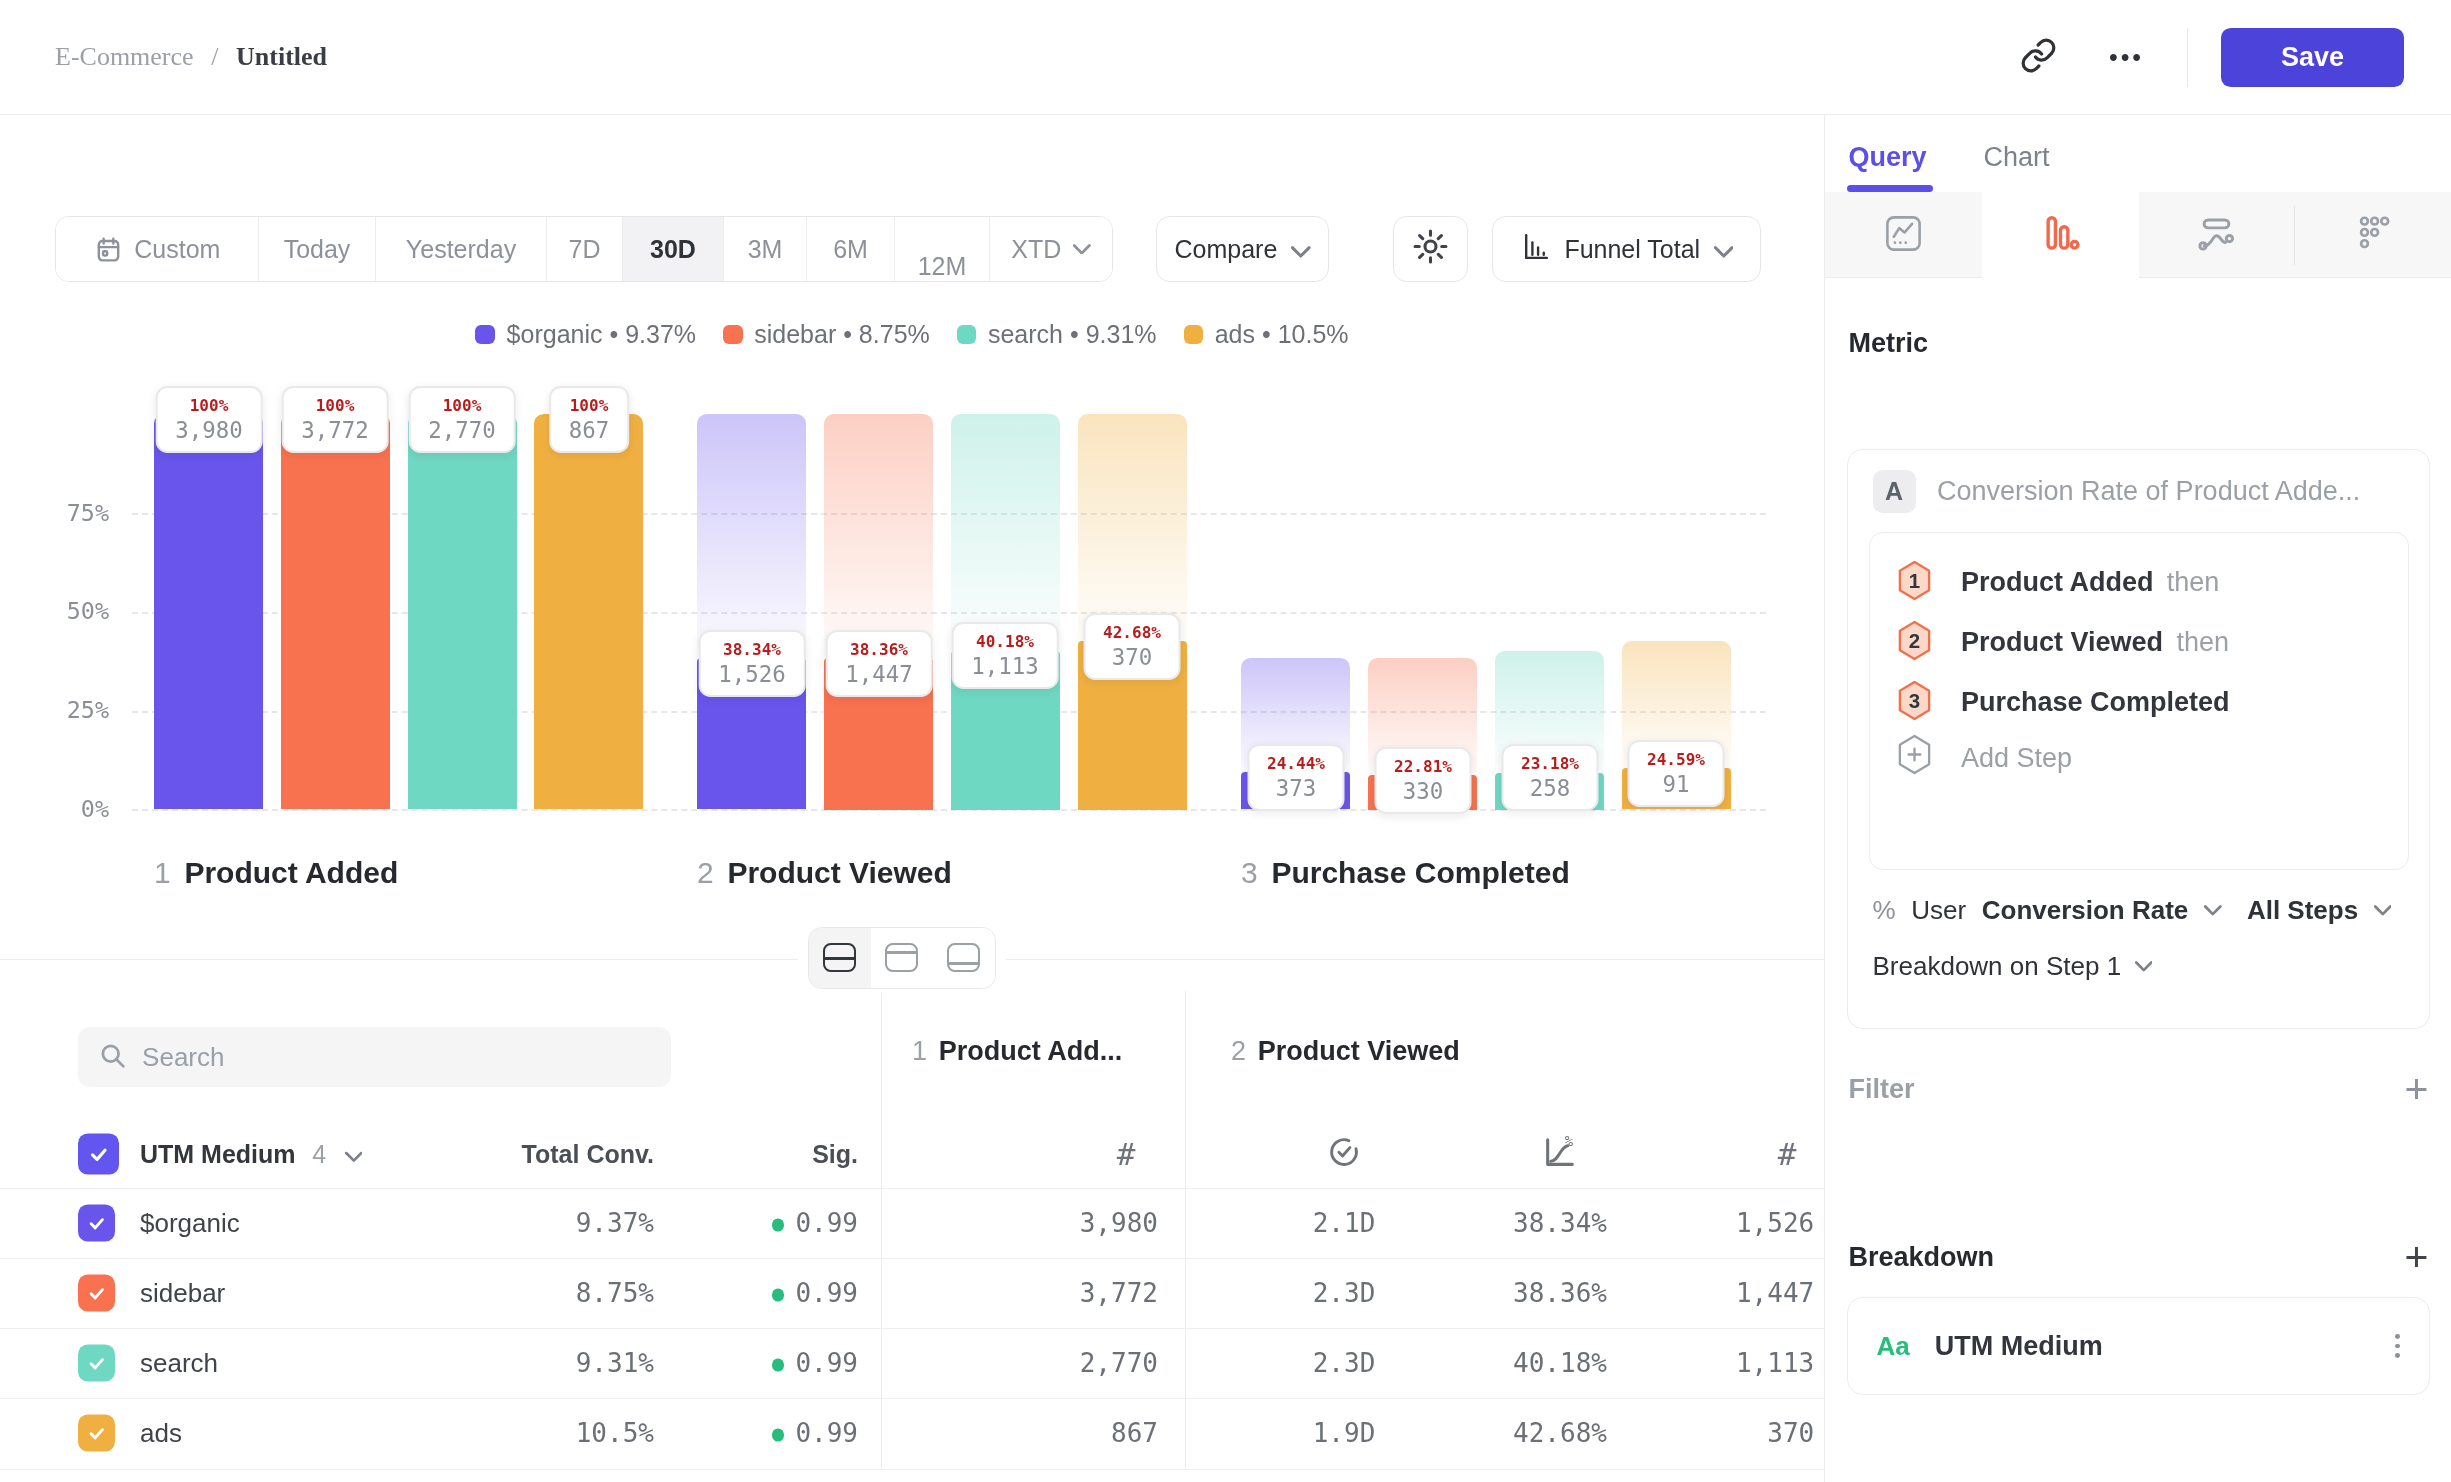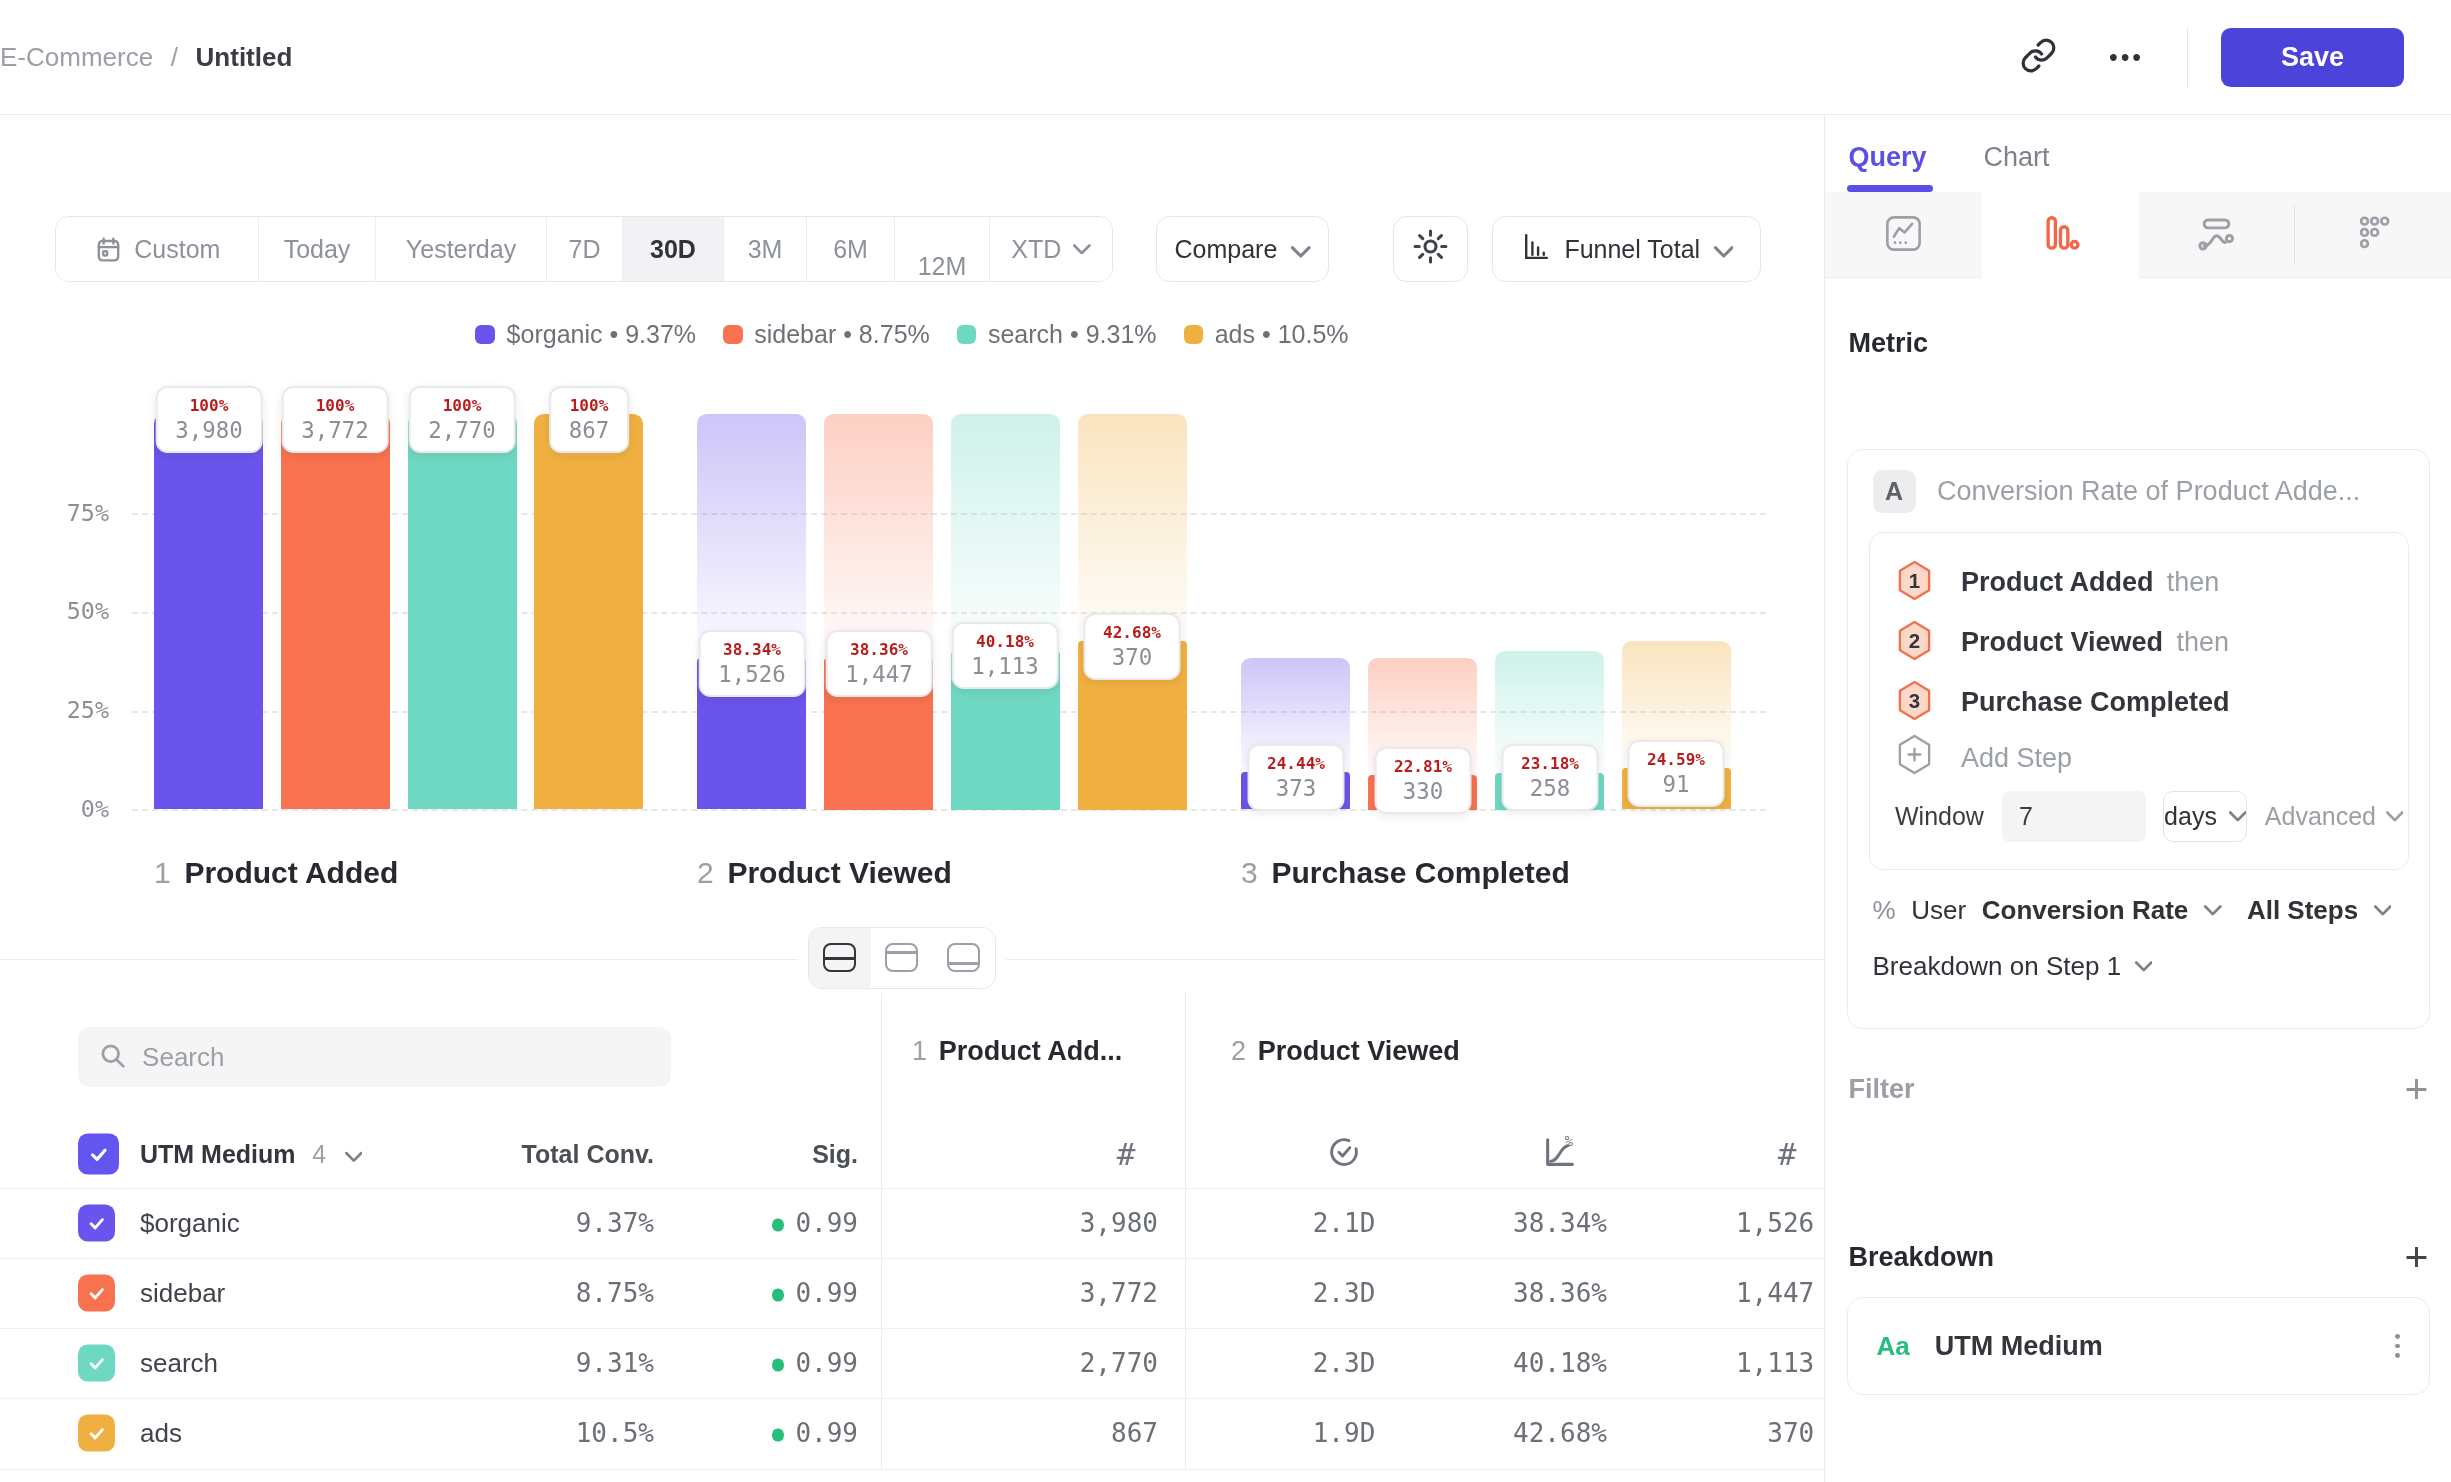--- a/index.html
+++ b/index.html
@@ -4,21 +4,21 @@
 <style>
   * { margin:0; padding:0; box-sizing:border-box; }
   html,body { width:2452px; height:1482px; background:#fff; overflow:hidden;
     font-family:"Liberation Sans", sans-serif; color:#33363C; }
   .abs { position:absolute; }
   .mono { font-family:"DejaVu Sans Mono", monospace; }
 
   
   #header { left:0; top:0; width:2452px; height:115px; border-bottom:1px solid #ECECEF; background:#fff; z-index:30;
     display:flex; align-items:center; }
-  .breadcrumb { font-size:26px; display:flex; gap:17.6px; align-items:center; }
+  .breadcrumb { margin-left:55px; font-size:26px; display:flex; gap:17.6px; align-items:center;font-family:Liberation Serif, serif; }
   .bc-root, .bc-sep { color:#9BA0A7; }
   .bc-current { color:#3A3D43; font-weight:600; }
   .header-actions { position:absolute; right:48px; top:0; height:115px; display:flex; align-items:center; gap:33px; }
   .icon-btn { width:55px; height:55px; display:flex; align-items:center; justify-content:center; border-radius:9.8px; cursor:pointer; }
   .v-sep { width:1px; height:59px; background:#E6E6EA; }
   .save-btn { width:183px; height:59px; background:#4C43DB; color:#fff; border:none; border-radius:9.8px;
     font-size:27px; font-weight:600; font-family:"Liberation Sans",sans-serif; cursor:pointer; }
   .ellipsis { font-size:25px; letter-spacing:2.9px; color:#2F3338; }
 
   
@@ -575,36 +575,20 @@
           </div>
         <div class="addstep-row">
           <span>
             <svg width="39" height="43" viewBox="0 0 40 44" fill="none" stroke="#9BA0A7" stroke-width="2.4" stroke-linejoin="round">
               <polygon points="20,3 35,12 35,32 20,41 5,32 5,12"></polygon>
               <path d="M20 16v12M14 22h12" stroke-linecap="round"></path>
             </svg>
           </span>
           <span>Add Step</span>
         </div>
-        <div class="window-row">
-          <span class="window-label">Window</span>
-          <input class="window-input" value="7" style="">
-          <div class="days-select">
-            <span>days</span>
-            <svg width="17.6" height="10.7" viewBox="0 0 14 8" fill="none" stroke="#7D828A" stroke-width="2.2" stroke-linecap="round" stroke-linejoin="round">
-                <polyline points="1,1 7,7 13,1"></polyline>
-              </svg>
-          </div>
-          <div class="advanced">
-            <span>Advanced</span>
-            <svg width="17.6" height="10.7" viewBox="0 0 14 8" fill="none" stroke="#9BA0A7" stroke-width="2.2" stroke-linecap="round" stroke-linejoin="round">
-                <polyline points="1,1 7,7 13,1"></polyline>
-              </svg>
-          </div>
-        </div>
       </div>
 
       <div class="measure-row">
         <span class="pct">%</span>
         <span>User</span>
         <span style="font-weight:600;">Conversion Rate</span>
         <svg width="17.6" height="10.7" viewBox="0 0 14 8" fill="none" stroke="#7D828A" stroke-width="2.2" stroke-linecap="round" stroke-linejoin="round">
             <polyline points="1,1 7,7 13,1"></polyline>
           </svg>
         <span style="font-weight:600;margin-left:9.8px;">All Steps</span>

